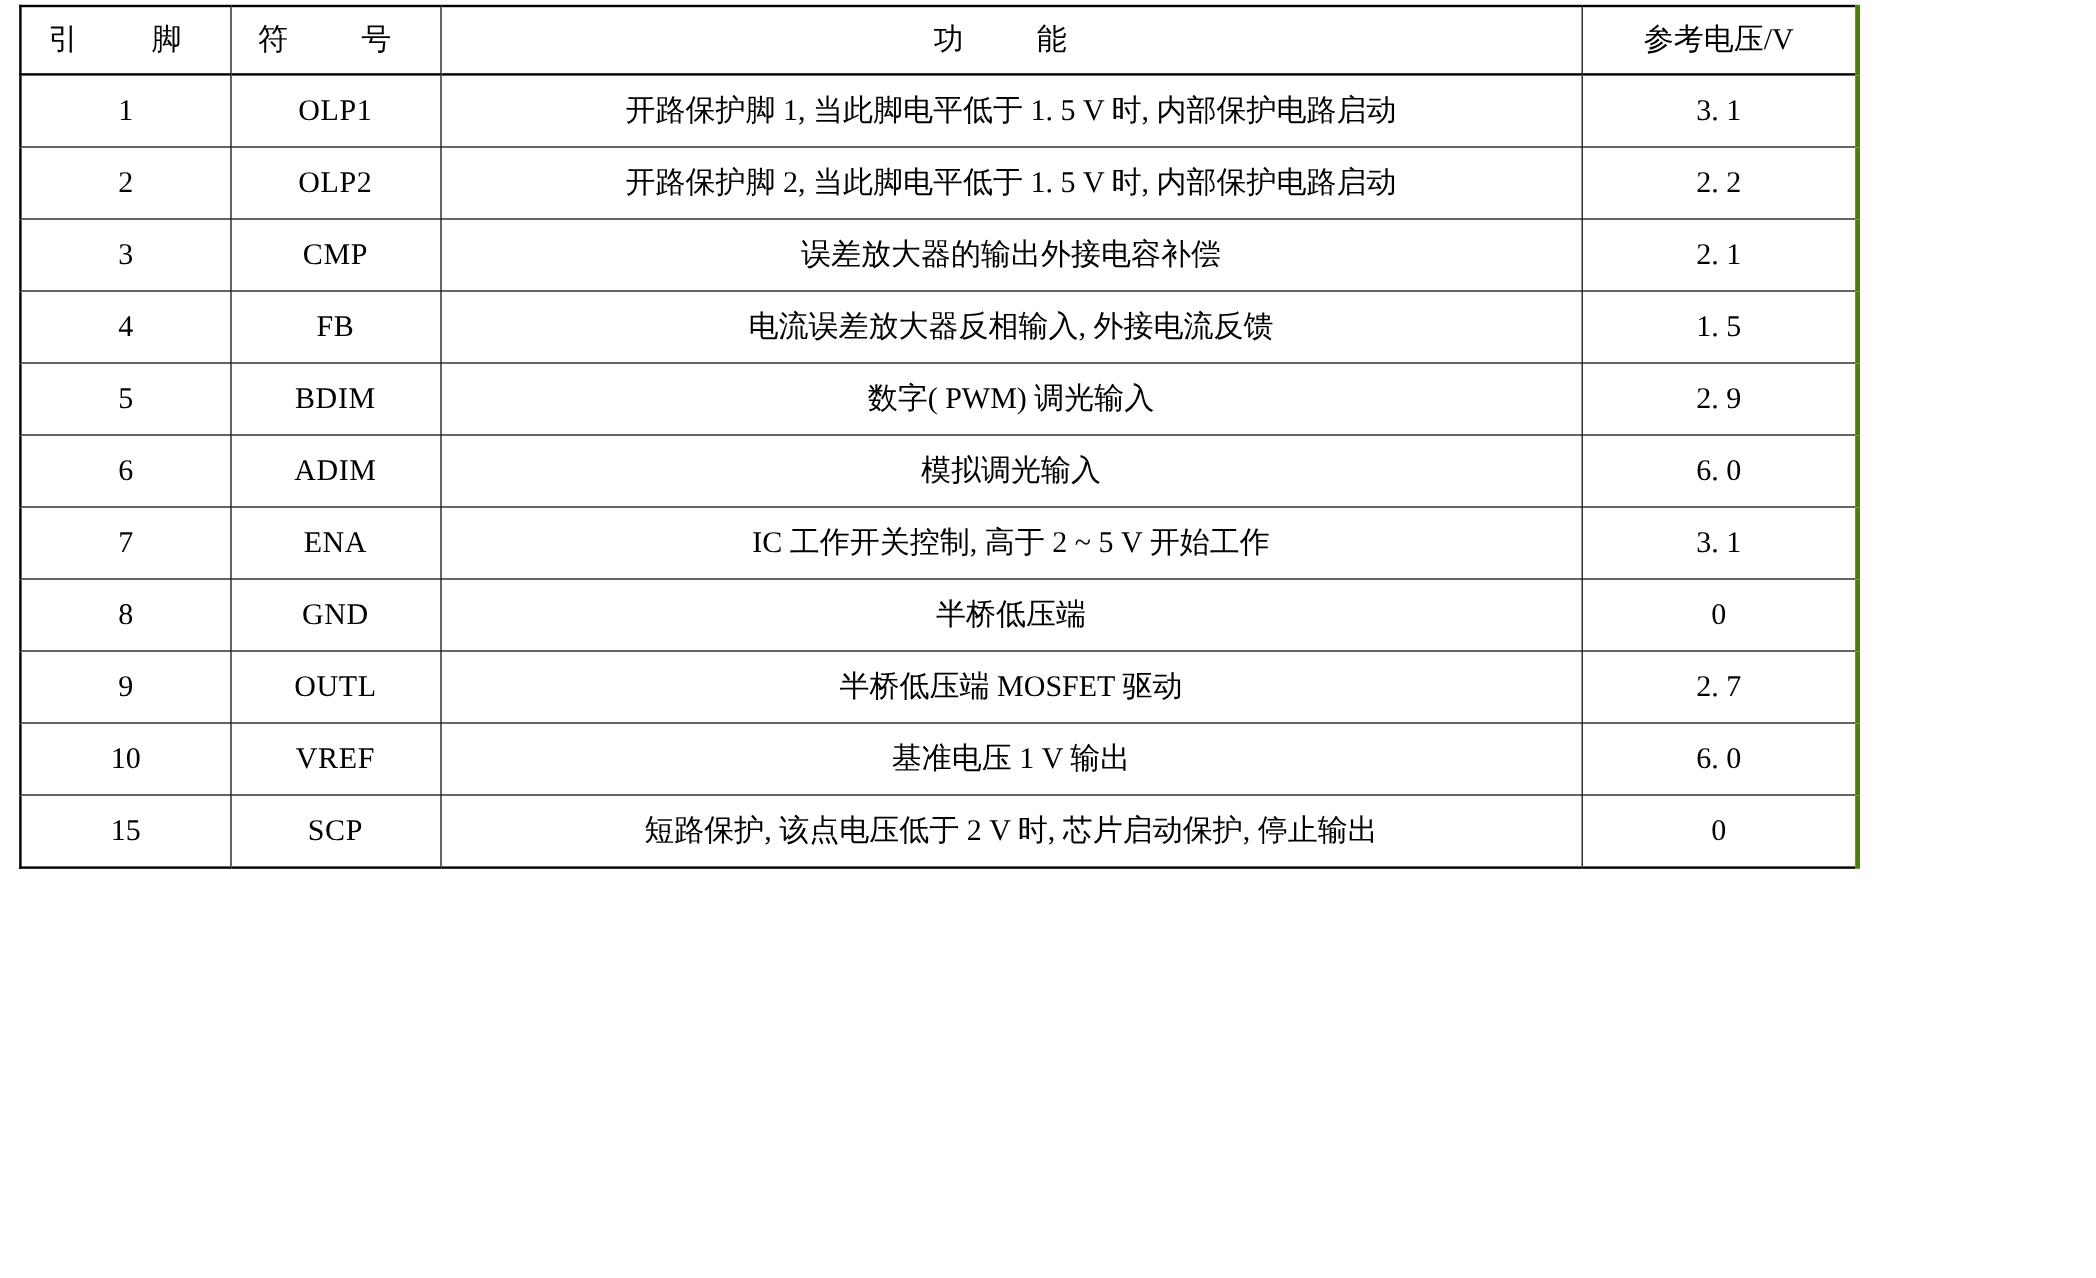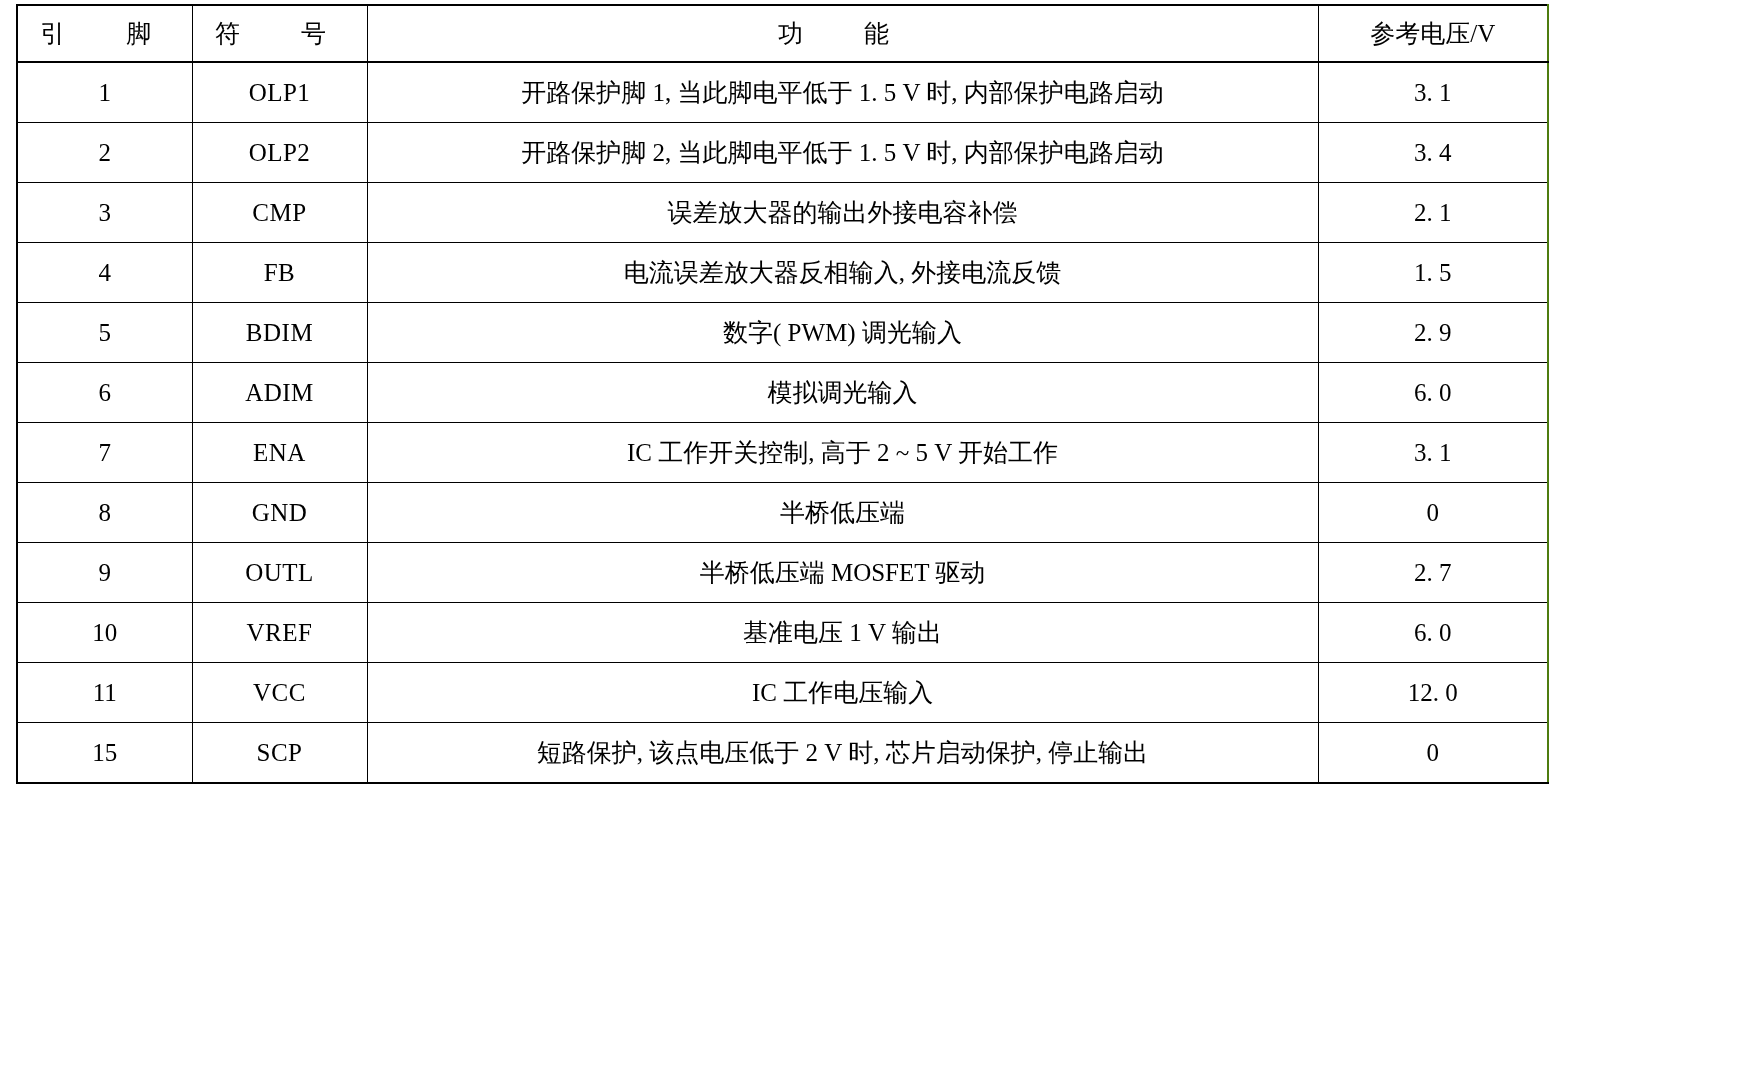--- a/index.html
+++ b/index.html
@@ -52,21 +52,21 @@
   }
   table.pin-table tbody tr:last-child td {
     border-bottom: 2px solid #000000;
   }
   table.pin-table th:first-child,
   table.pin-table td:first-child {
     border-left: 2px solid #000000;
   }
   table.pin-table th:last-child,
   table.pin-table td:last-child {
-    border-right: 2px solid #4d7c0f;
+    border-right: 4px solid #4d7c0f;
     border-radius: 12px;
   }
   .hdr-spaced {
     letter-spacing: 18px;
     padding-left: 18px;
   }
   .num-cell {
     font-size: 25px;
   }
   .sym-cell {
@@ -103,21 +103,21 @@
       <tr>
         <td class="num-cell">1</td>
         <td class="sym-cell">OLP1</td>
         <td class="func-cell">开路保护脚 1, 当此脚电平低于 1. 5 V 时, 内部保护电路启动</td>
         <td class="vref-cell">3. 1</td>
       </tr>
       <tr>
         <td class="num-cell">2</td>
         <td class="sym-cell">OLP2</td>
         <td class="func-cell">开路保护脚 2, 当此脚电平低于 1. 5 V 时, 内部保护电路启动</td>
-        <td class="vref-cell">3. 4</td>
+        <td class="vref-cell">2. 2</td>
       </tr>
       <tr>
         <td class="num-cell">3</td>
         <td class="sym-cell">CMP</td>
         <td class="func-cell">误差放大器的输出外接电容补偿</td>
         <td class="vref-cell">2. 1</td>
       </tr>
       <tr>
         <td class="num-cell">4</td>
         <td class="sym-cell">FB</td>
@@ -154,26 +154,20 @@
         <td class="func-cell">半桥低压端 MOSFET 驱动</td>
         <td class="vref-cell">2. 7</td>
       </tr>
       <tr>
         <td class="num-cell">10</td>
         <td class="sym-cell">VREF</td>
         <td class="func-cell">基准电压 1 V 输出</td>
         <td class="vref-cell">6. 0</td>
       </tr>
       <tr>
-        <td class="num-cell">11</td>
-        <td class="sym-cell">VCC</td>
-        <td class="func-cell">IC 工作电压输入</td>
-        <td class="vref-cell">12. 0</td>
-      </tr>
-      <tr>
         <td class="num-cell">15</td>
         <td class="sym-cell">SCP</td>
         <td class="func-cell">短路保护, 该点电压低于 2 V 时, 芯片启动保护, 停止输出</td>
         <td class="vref-cell">0</td>
       </tr>
     </tbody>
   </table>
 </div>
 
 </body></html>

